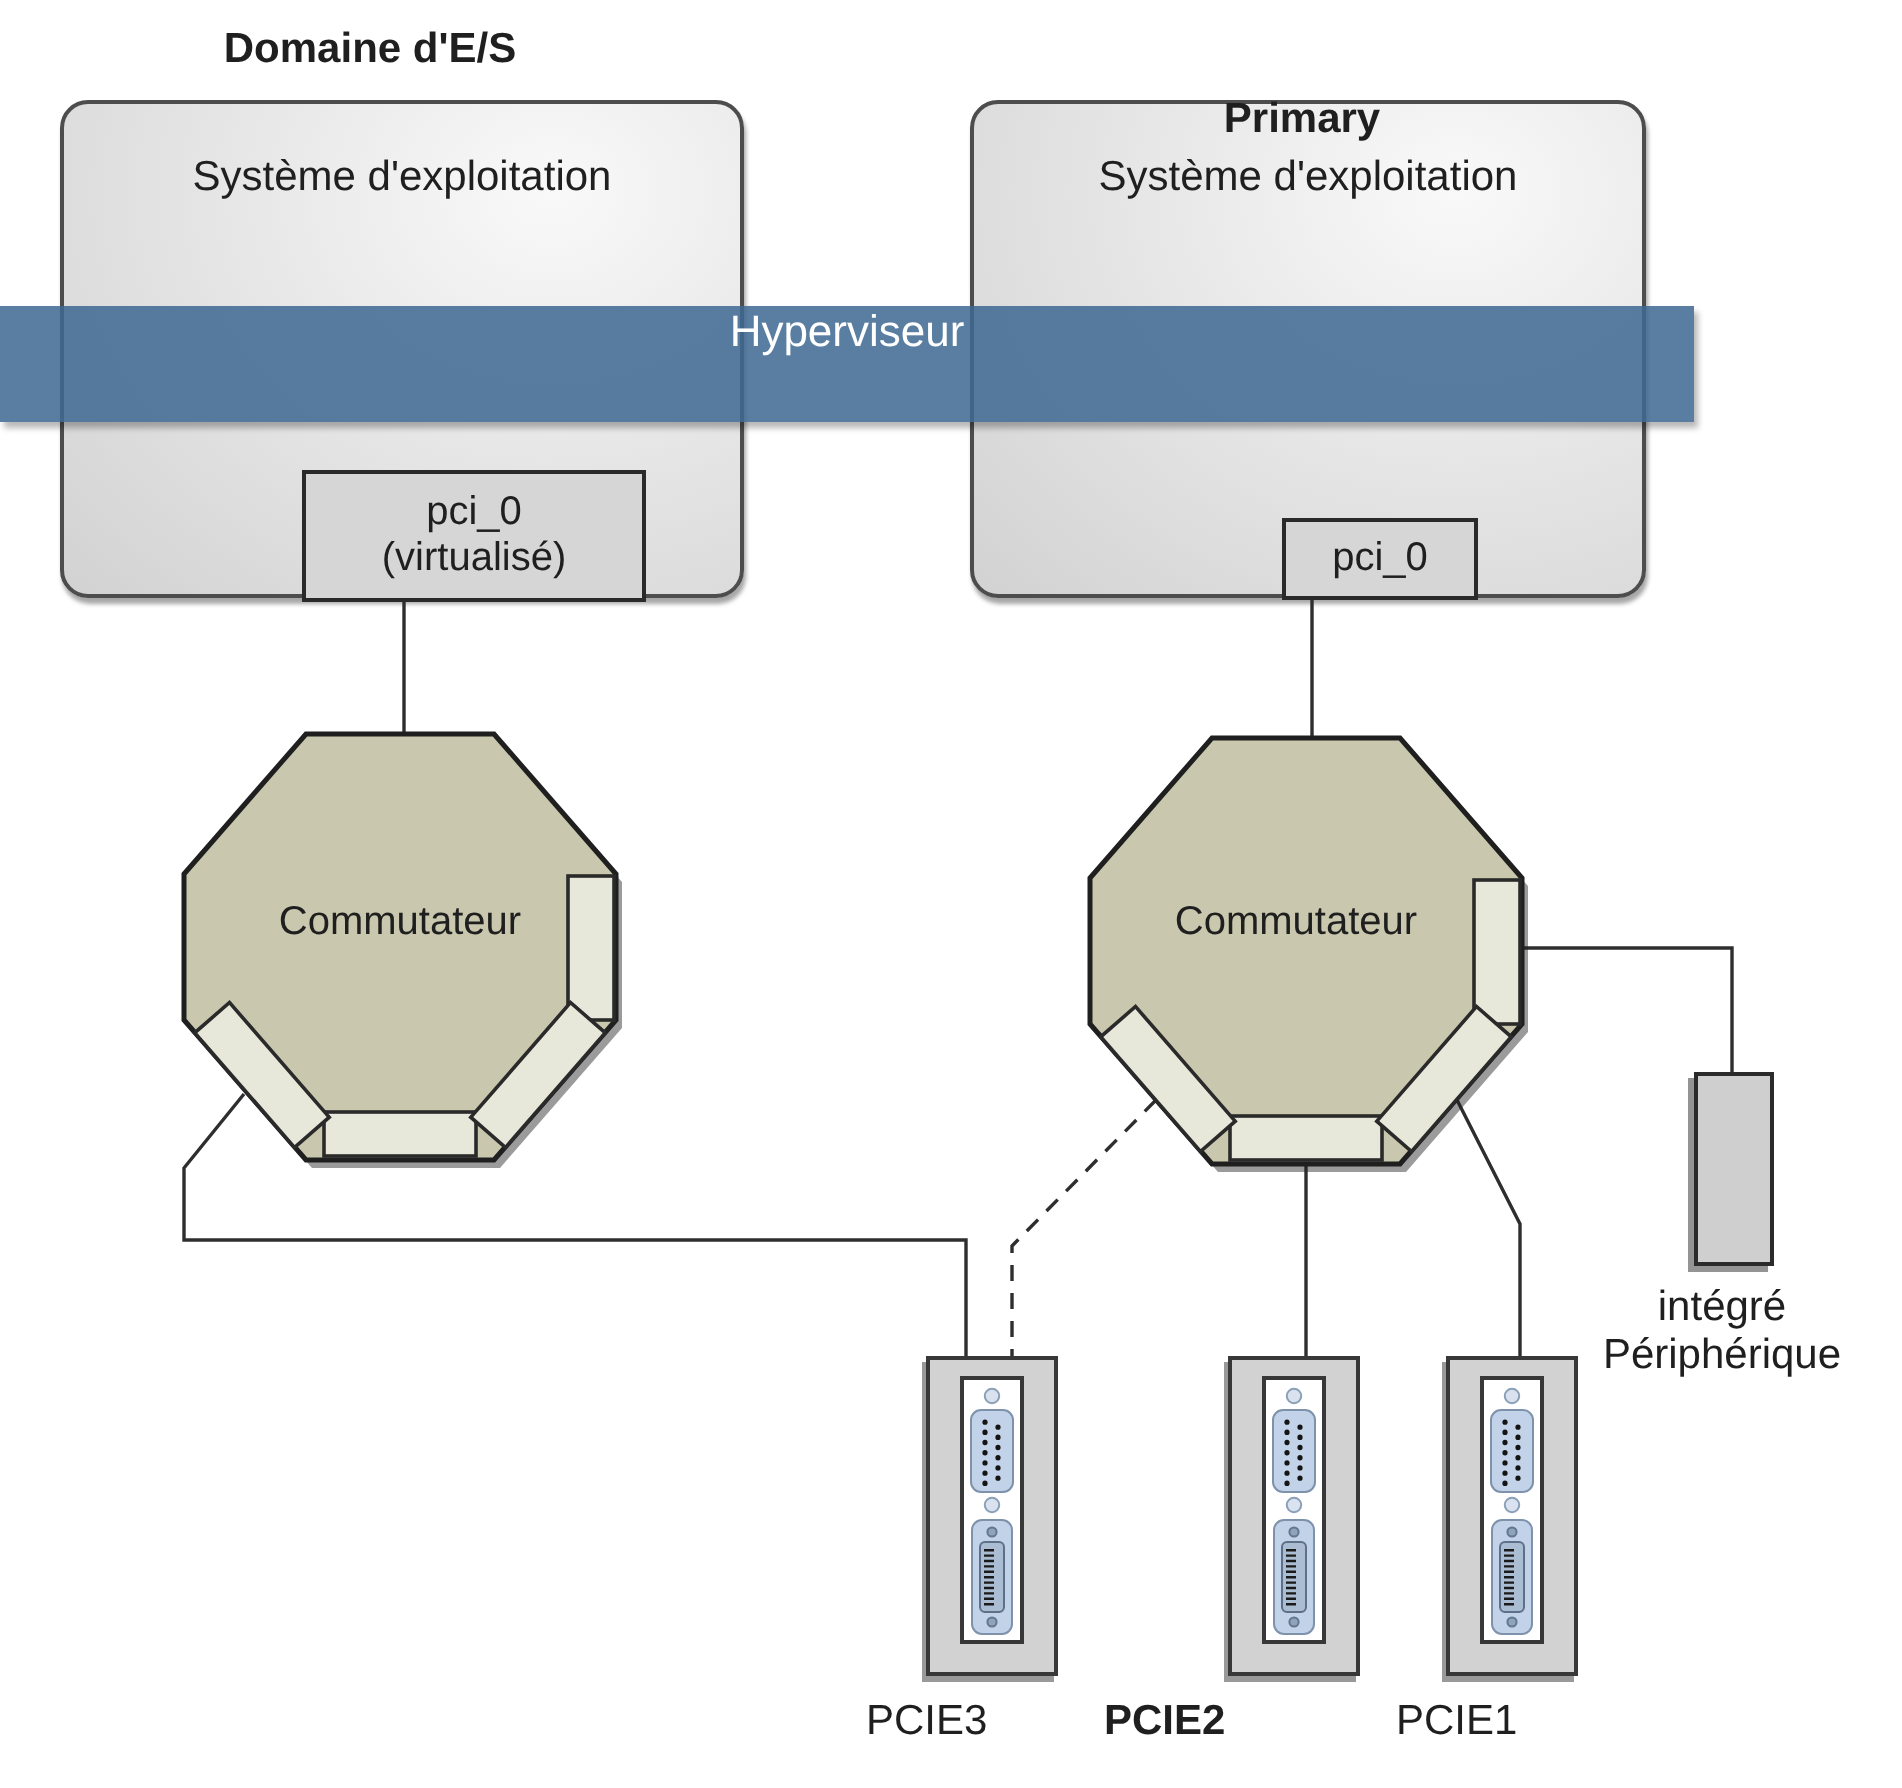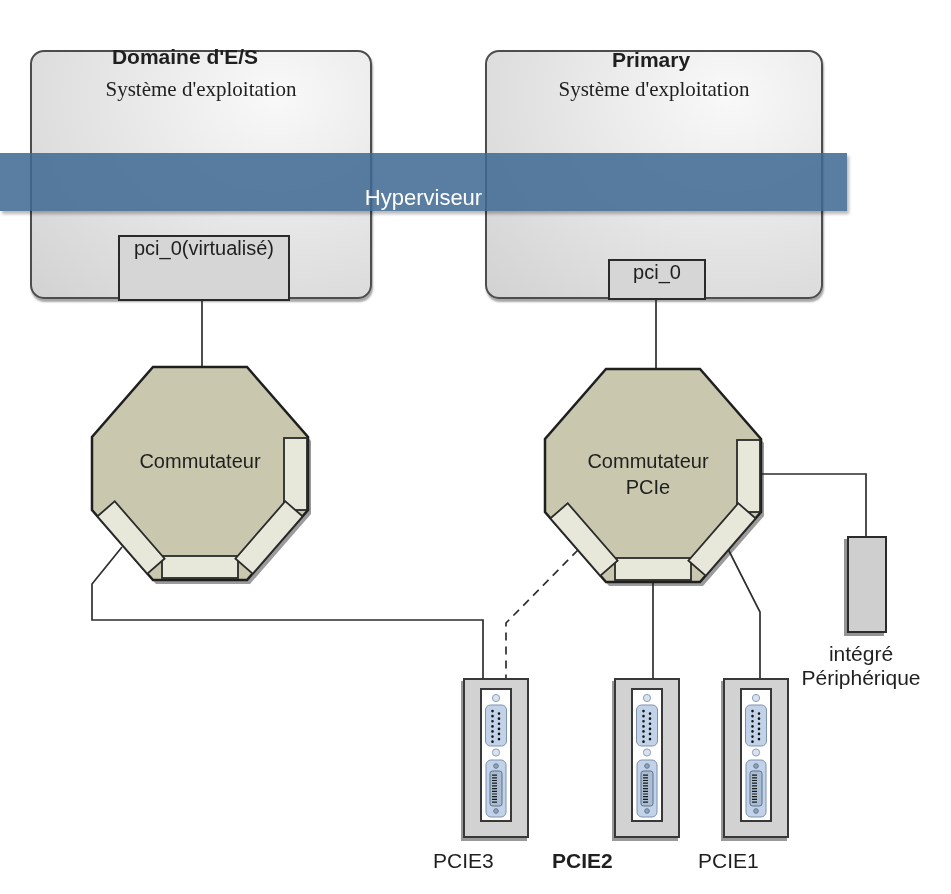--- a/index.html
+++ b/index.html
@@ -8,36 +8,35 @@
     font-family:"Liberation Sans","DejaVu Sans",sans-serif;color:#1f1f1f;
   }
   .abs{position:absolute;}
   .domain-title{
     font-size:21px;font-weight:bold;text-align:center;line-height:26px;z-index:2;
   }
   .domain-box{
     background:radial-gradient(ellipse at 72% 18%, #f9f9f9 0%, #e7e7e7 45%, #d2d2d2 100%);
     border:2px solid #4d4d4d;border-radius:14px;z-index:1;
     box-shadow:1px 3px 2px rgba(0,0,0,0.35);
-    font-family:Liberation Serif, serif;
   }
   .os-label{
     position:absolute;top:25px;left:0;right:0;text-align:center;font-size:21px;
   }
   .hyp-bar{
     left:0;top:153px;width:847px;height:58px;z-index:3;
     background:rgba(62,105,146,0.86);
     box-shadow:2px 3px 3px rgba(0,0,0,0.28);
-    display:flex;align-items:flex-end;justify-content:center;
+    display:flex;align-items:flex-start;justify-content:center;
     color:#ffffff;font-size:22px;
   }
   .pci-box{
     background:#d6d6d6;border:2px solid #2a2a2a;z-index:4;
-    display:flex;flex-direction:row;justify-content:center;
-    font-size:20px;line-height:23px;text-align:center;
+    display:flex;flex-direction:column;align-items:center;justify-content:center;
+    font-size:20px;line-height:23px;text-align:center;margin-left:33px;
   }
   .pci-io{left:118px;top:235px;width:168px;height:62px;}
   .pci-primary{left:608px;top:259px;width:94px;height:37px;}
   .wires{left:0;top:0;z-index:2;}
   .wire{stroke:#2e2e2e;stroke-width:1.7;fill:none;}
   .dashed{stroke-dasharray:8 6;}
   .octa{fill:#c9c8ae;stroke:#1f1f1f;stroke-width:2.5;}
   .octa-shadow{fill:#222222;opacity:0.45;}
   .port{fill:#e8e8da;stroke:#2a2a2a;stroke-width:1.8;}
   .switch-label{
@@ -65,21 +64,21 @@
   .screw-sm{fill:#8fa3bb;stroke:#62778f;stroke-width:1;}
   .db25-shell{fill:#aabdd3;stroke:#5c7089;stroke-width:1;}
   .pins-bars{stroke:#1a1a1a;stroke-width:5;stroke-dasharray:1.2 1.5;fill:none;}
   .slot-label{top:849px;width:126px;text-align:left;font-size:21px;z-index:2;}
 </style>
 </head>
 <body>
 
 <div class="canvas">
 
-  <div class="abs domain-title" style="left:60px;top:12px;width:250px;margin-top:32px;">Domaine d'E/S</div>
+  <div class="abs domain-title" style="left:60px;top:12px;width:250px;">Domaine d'E/S</div>
   <div class="abs domain-title" style="left:526px;top:12px;width:250px;margin-top:35px;">Primary</div>
 
   <div class="abs domain-box" style="left:30px;top:50px;width:338px;height:245px;">
     <div class="os-label">Système d'exploitation</div>
   </div>
   <div class="abs domain-box" style="left:485px;top:50px;width:334px;height:245px;">
     <div class="os-label">Système d'exploitation</div>
   </div>
 
   <div class="abs hyp-bar">
@@ -121,21 +120,20 @@
       <rect class="port" x="93" y="526" width="76" height="23" transform="rotate(49 131 537.5)"></rect>
       <rect class="port" x="231" y="526" width="76" height="23" transform="rotate(-49 269 537.5)"></rect>
     </g>
   </svg>
 
   <div class="abs switch-label" style="left:70px;top:448px;width:260px;">
     <div>Commutateur</div>
   </div>
   <div class="abs switch-label" style="left:523px;top:448px;width:250px;">
     <div>Commutateur</div>
-    <div>PCIe</div>
   </div>
 
   <div class="abs peripheral"></div>
   <div class="abs peripheral-label">
     <div>intégré</div>
     <div>Périphérique</div>
   </div>
 
   <div class="abs card" style="left:463px;">
     <div class="card-panel">

